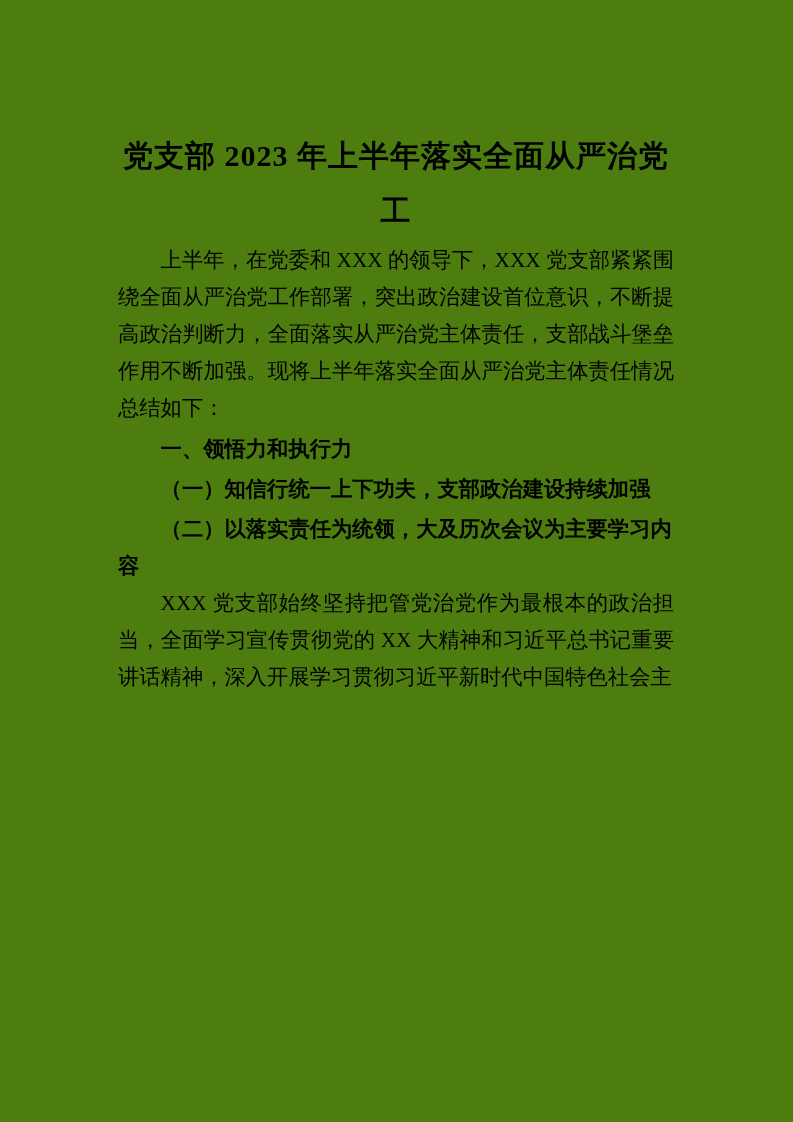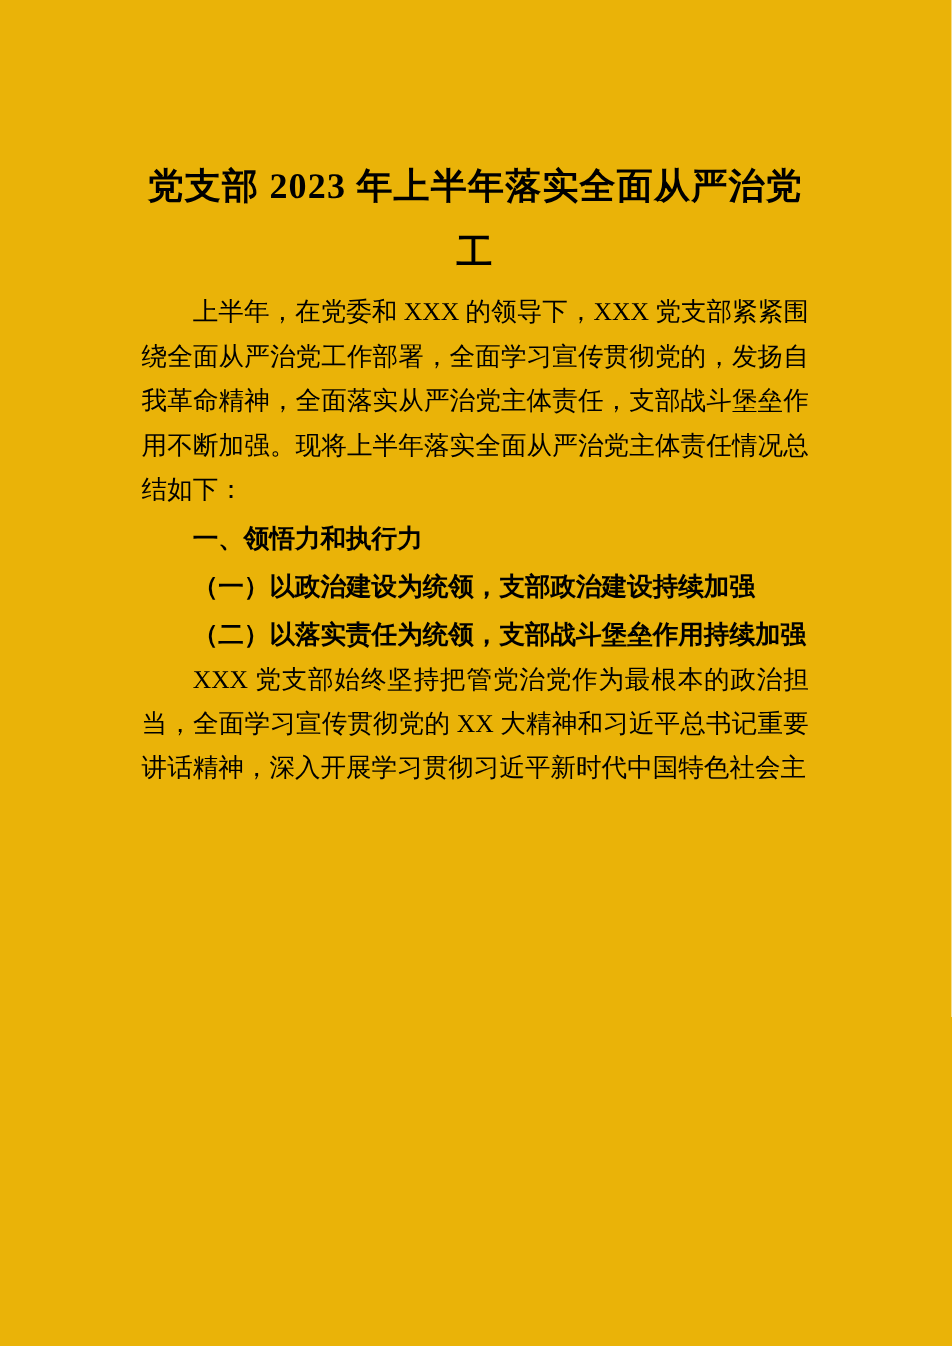--- a/index.html
+++ b/index.html
@@ -4,21 +4,21 @@
 <style>
   html, body {
     margin: 0;
     padding: 0;
     background: #ffffff;
   }
   .page {
     position: relative;
     width: 793px;
     height: 1122px;
-    background: #eab308;
+    background: #4d7c0f;
     color: #000000;
     overflow: hidden;
   }
   .content {
     position: absolute;
     left: 118px;
     top: 128px;
     width: 556px;
   }
   .doc-title {
@@ -61,25 +61,25 @@
 </head>
 <body>
 
 <div class="page">
   <div class="content">
 
     <h1 class="doc-title">
       <span class="title-line">党支部 2023 年上半年落实全面从严治党工</span>
     </h1>
 
-    <p class="para">上半年，在党委和 XXX 的领导下，XXX 党支部紧紧围绕全面从严治党工作部署，全面学习宣传贯彻党的，发扬自我革命精神，全面落实从严治党主体责任，支部战斗堡垒作用不断加强。现将上半年落实全面从严治党主体责任情况总结如下：</p>
+    <p class="para">上半年，在党委和 XXX 的领导下，XXX 党支部紧紧围绕全面从严治党工作部署，突出政治建设首位意识，不断提高政治判断力，全面落实从严治党主体责任，支部战斗堡垒作用不断加强。现将上半年落实全面从严治党主体责任情况总结如下：</p>
 
     <h2 class="h-section">一、领悟力和执行力</h2>
 
-    <h3 class="h-sub">（一）以政治建设为统领，支部政治建设持续加强</h3>
+    <h3 class="h-sub">（一）知信行统一上下功夫，支部政治建设持续加强</h3>
 
 
-    <h3 class="h-sub">（二）以落实责任为统领，支部战斗堡垒作用持续加强</h3>
+    <h3 class="h-sub">（二）以落实责任为统领，大及历次会议为主要学习内容</h3>
 
     <p class="para">XXX 党支部始终坚持把管党治党作为最根本的政治担当，全面学习宣传贯彻党的 XX 大精神和习近平总书记重要讲话精神，深入开展学习贯彻习近平新时代中国特色社会主</p>
 
   </div>
 </div>
 
 </body></html>

